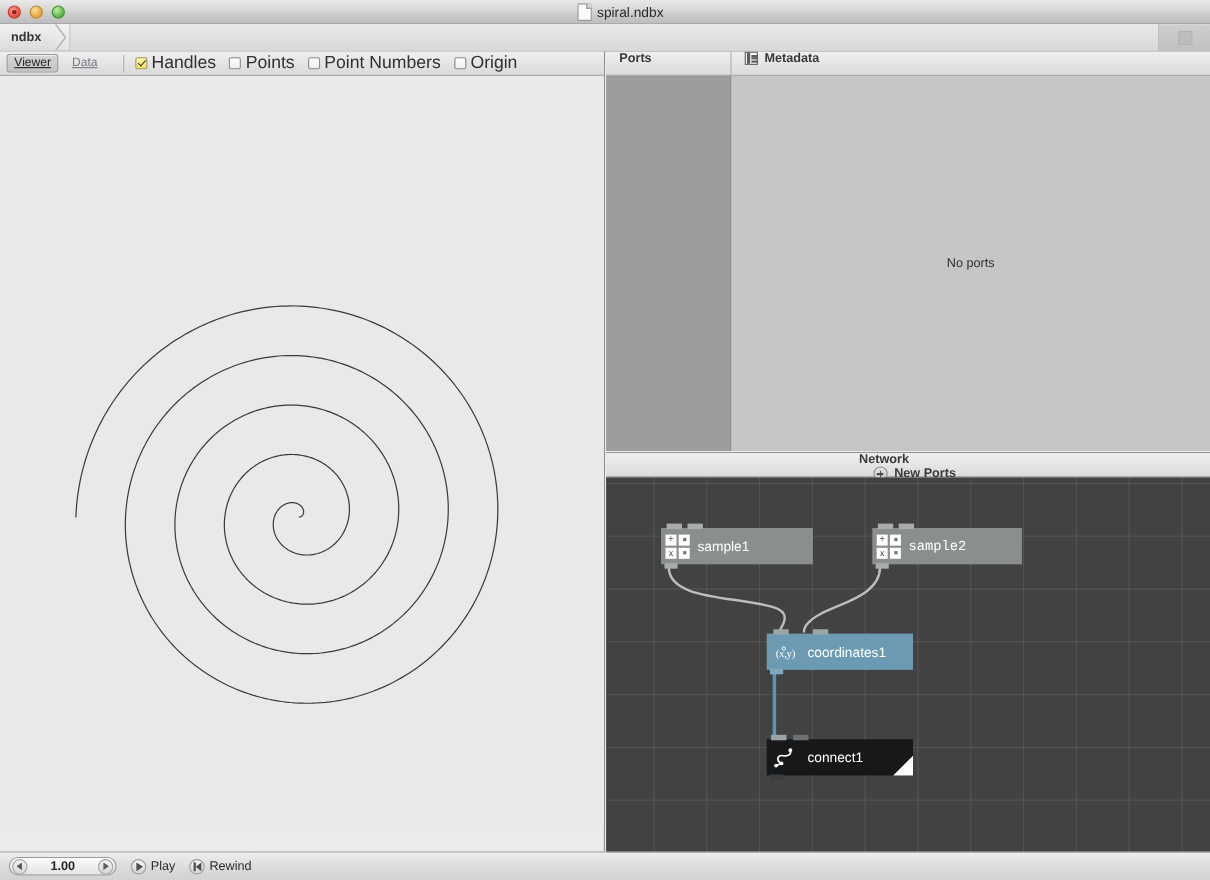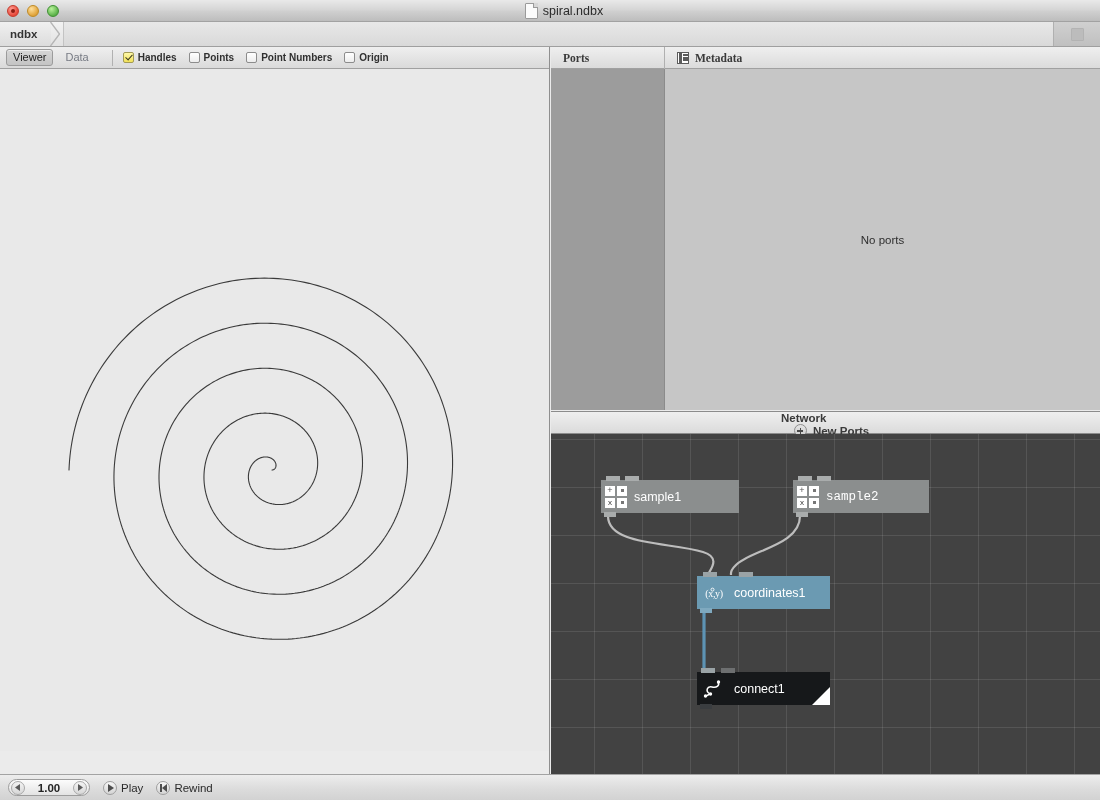--- a/index.html
+++ b/index.html
@@ -152,39 +152,40 @@
     display: flex;
     align-items: center;
     padding-left: 6px;
   }
   .tabbtn {
     font-size: 11px;
     color: #2e2e2e;
     padding: 2px 7px;
     border-radius: 3px;
     line-height: 13px;
+    text-decoration: underline;
   }
   .tabbtn.active {
     background: linear-gradient(to bottom, #d6d6d6, #c4c4c4);
     border: 1px solid #9b9b9b;
     box-shadow: inset 0 1px 0 rgba(255,255,255,0.6);
     color: #232323;
     padding: 1px 6px;
   }
   .tabbtn.inactive {
     color: #777b84;
     margin-left: 5px;
   }
   .tb-sep {
     width: 1px; height: 16px;
     background: #b1b1b1;
     margin: 0 10px 0 16px;
   }
   .chk-group { display: flex; align-items: center; gap: 12px; }
-  .chk { display: flex; align-items: center; gap: 4px; font-size: 10px; color: #303030; font-weight: bold; }
+  .chk { display: flex; align-items: center; gap: 4px; font-size: 16px; color: #303030; }
   .chkbox {
     width: 11px; height: 11px;
     border: 1px solid #8c8c8c;
     background: linear-gradient(to bottom, #ffffff, #ededed);
     border-radius: 2px;
     box-sizing: border-box;
     position: relative;
   }
   .chkbox.checked {
     background: linear-gradient(to bottom, #fff8a8, #f2e25a);
@@ -238,21 +239,21 @@
     background: linear-gradient(to bottom, #f4f4f4, #d7d7d7);
     border: 1px solid #a8a8a8;
     box-sizing: border-box;
     display: flex;
     align-items: center;
     justify-content: center;
     font-size: 7px;
     color: #555;
   }
   .frame-val {
-    width: 48px;
+    width: 64px;
     text-align: center;
     font-size: 11.5px;
     color: #242424;
     font-weight: 600;
   }
   .txtbtn {
     display: flex;
     align-items: center;
     gap: 4px;
     font-size: 11.5px;
@@ -295,22 +296,21 @@
     left: 551px; top: 47px;
     width: 549px; height: 363px;
     box-sizing: border-box;
   }
   .panel-header {
     height: 22px;
     background: linear-gradient(to bottom, #efefef 0%, #dbdbdb 100%);
     border-bottom: 1px solid #a0a0a0;
     box-sizing: border-box;
     display: flex;
-    align-items: center;
-    font-family: Liberation Serif, serif;
+    align-items: flex-start;
   }
   .ph-label {
     width: 113px;
     padding-left: 12px;
     font-size: 11.5px;
     font-weight: bold;
     color: #3a3a3a;
     box-sizing: border-box;
   }
   .ph-divider {

